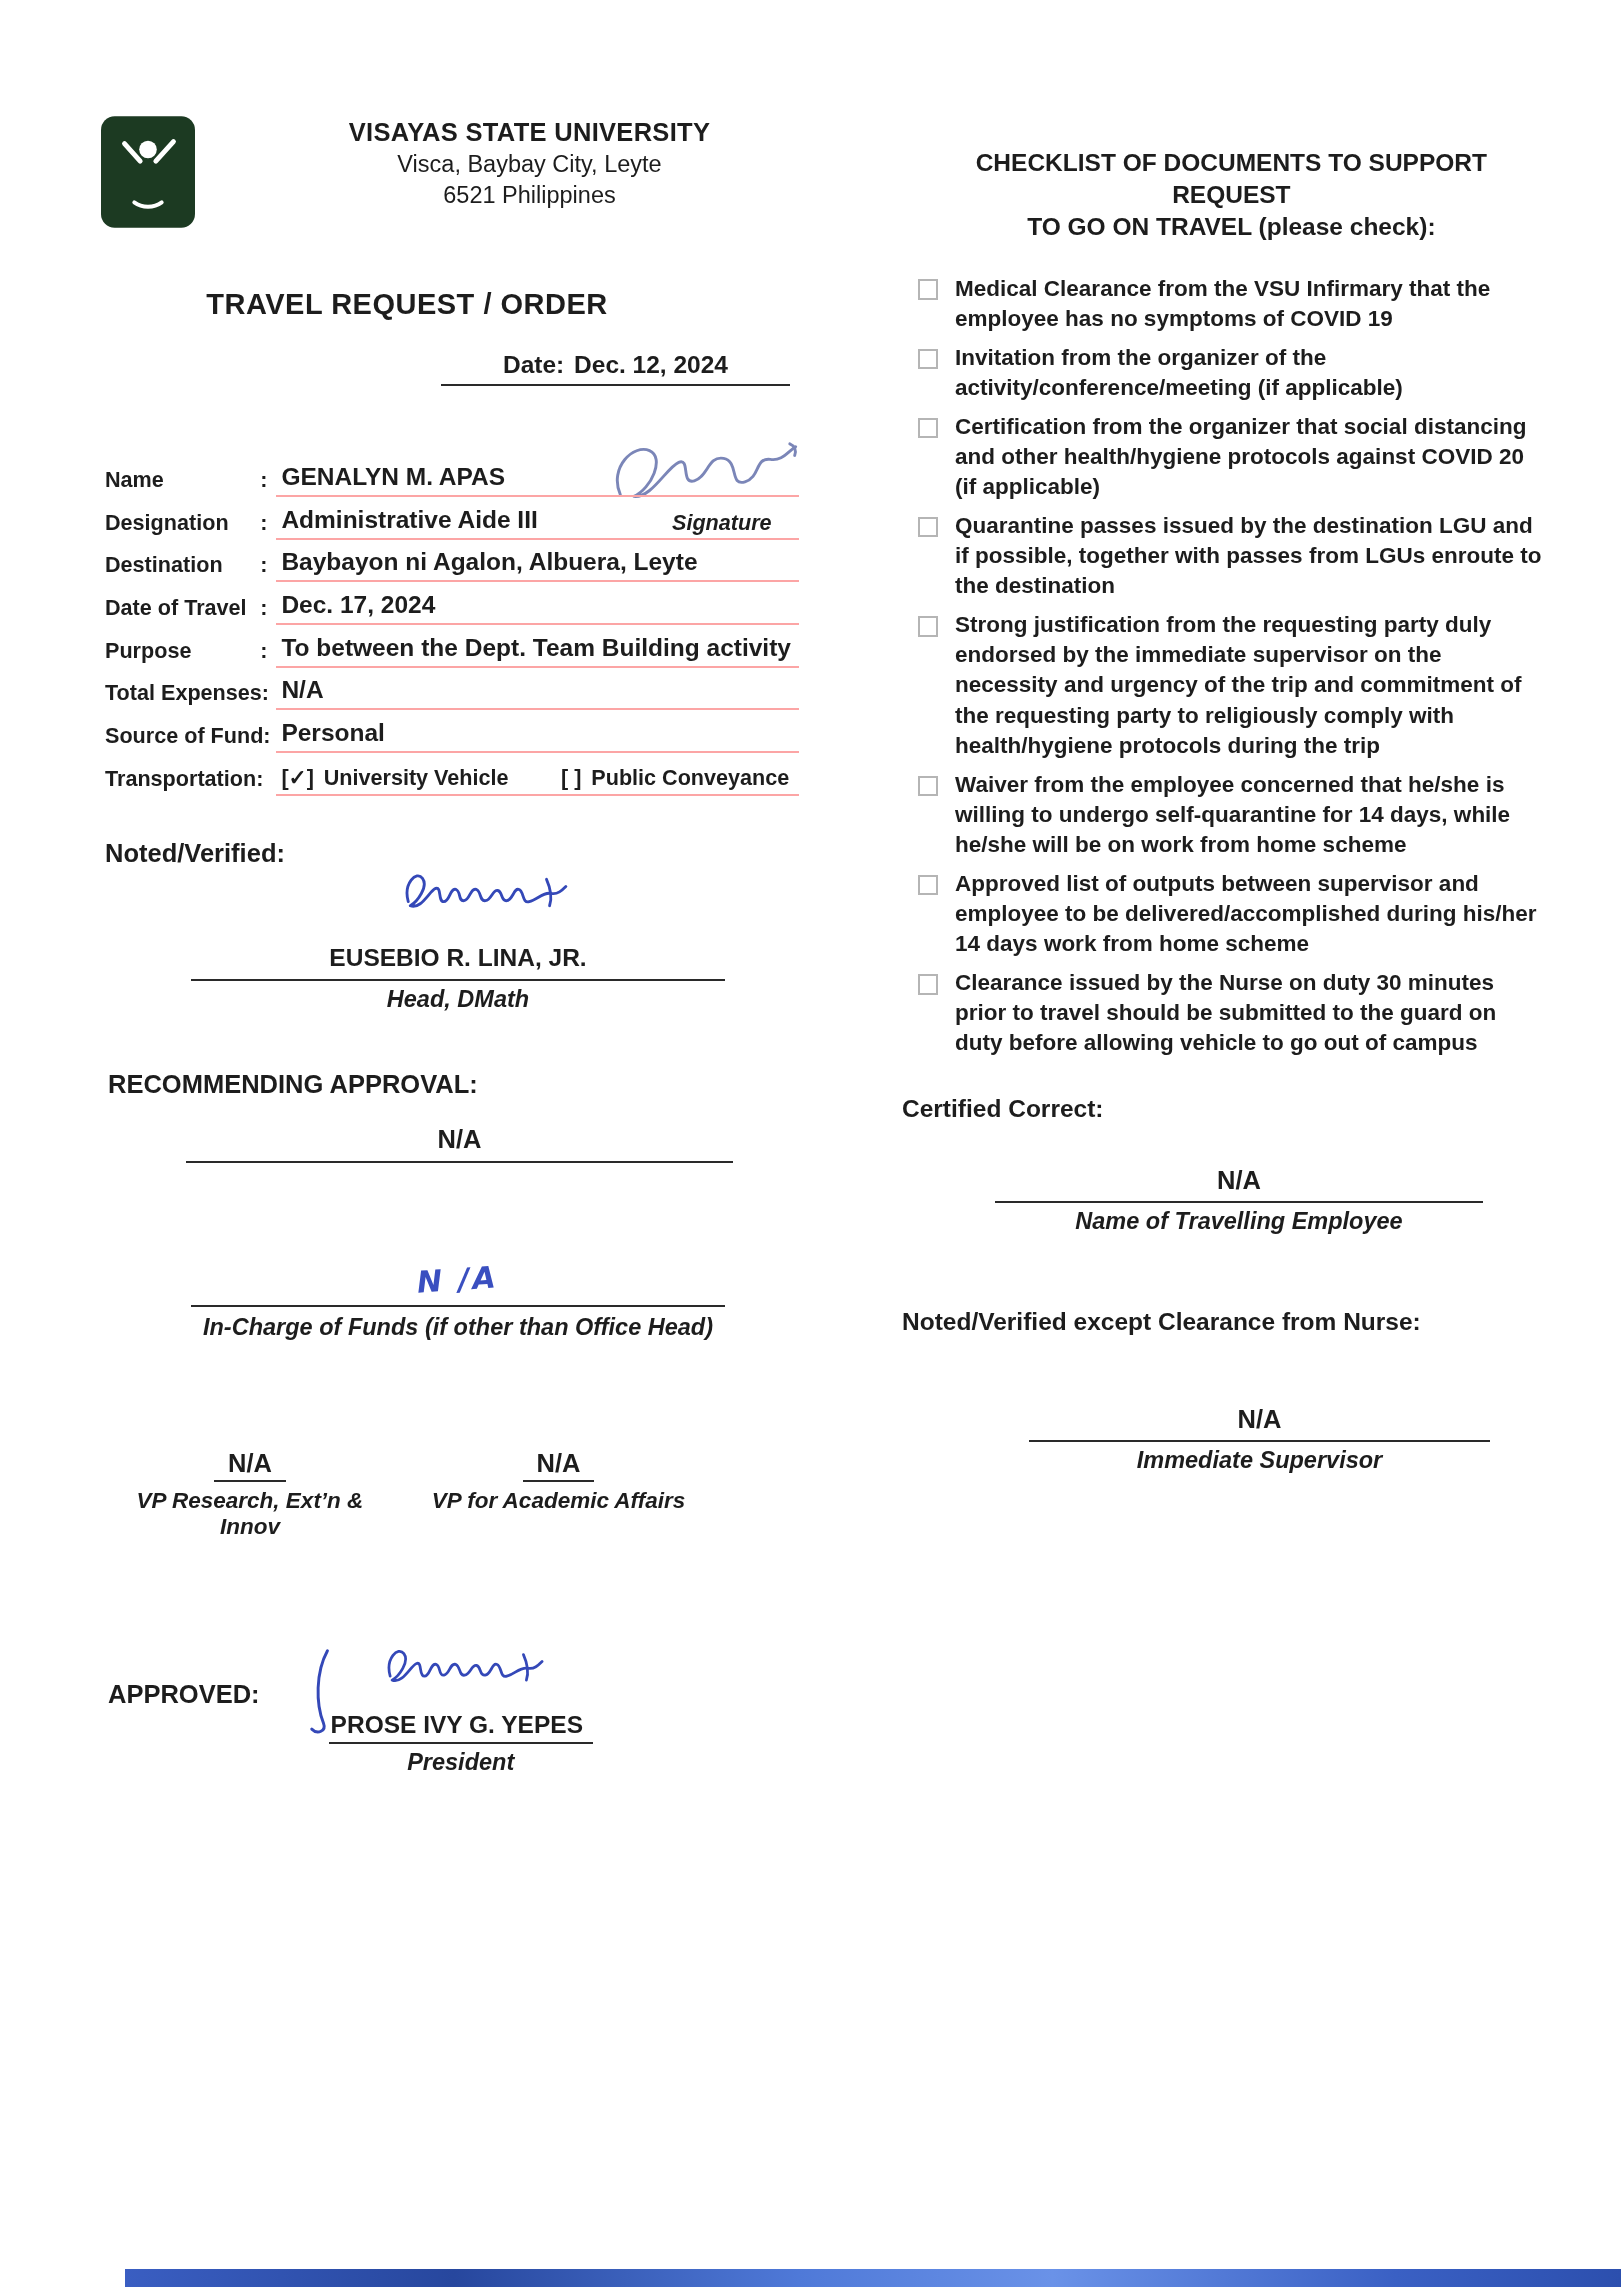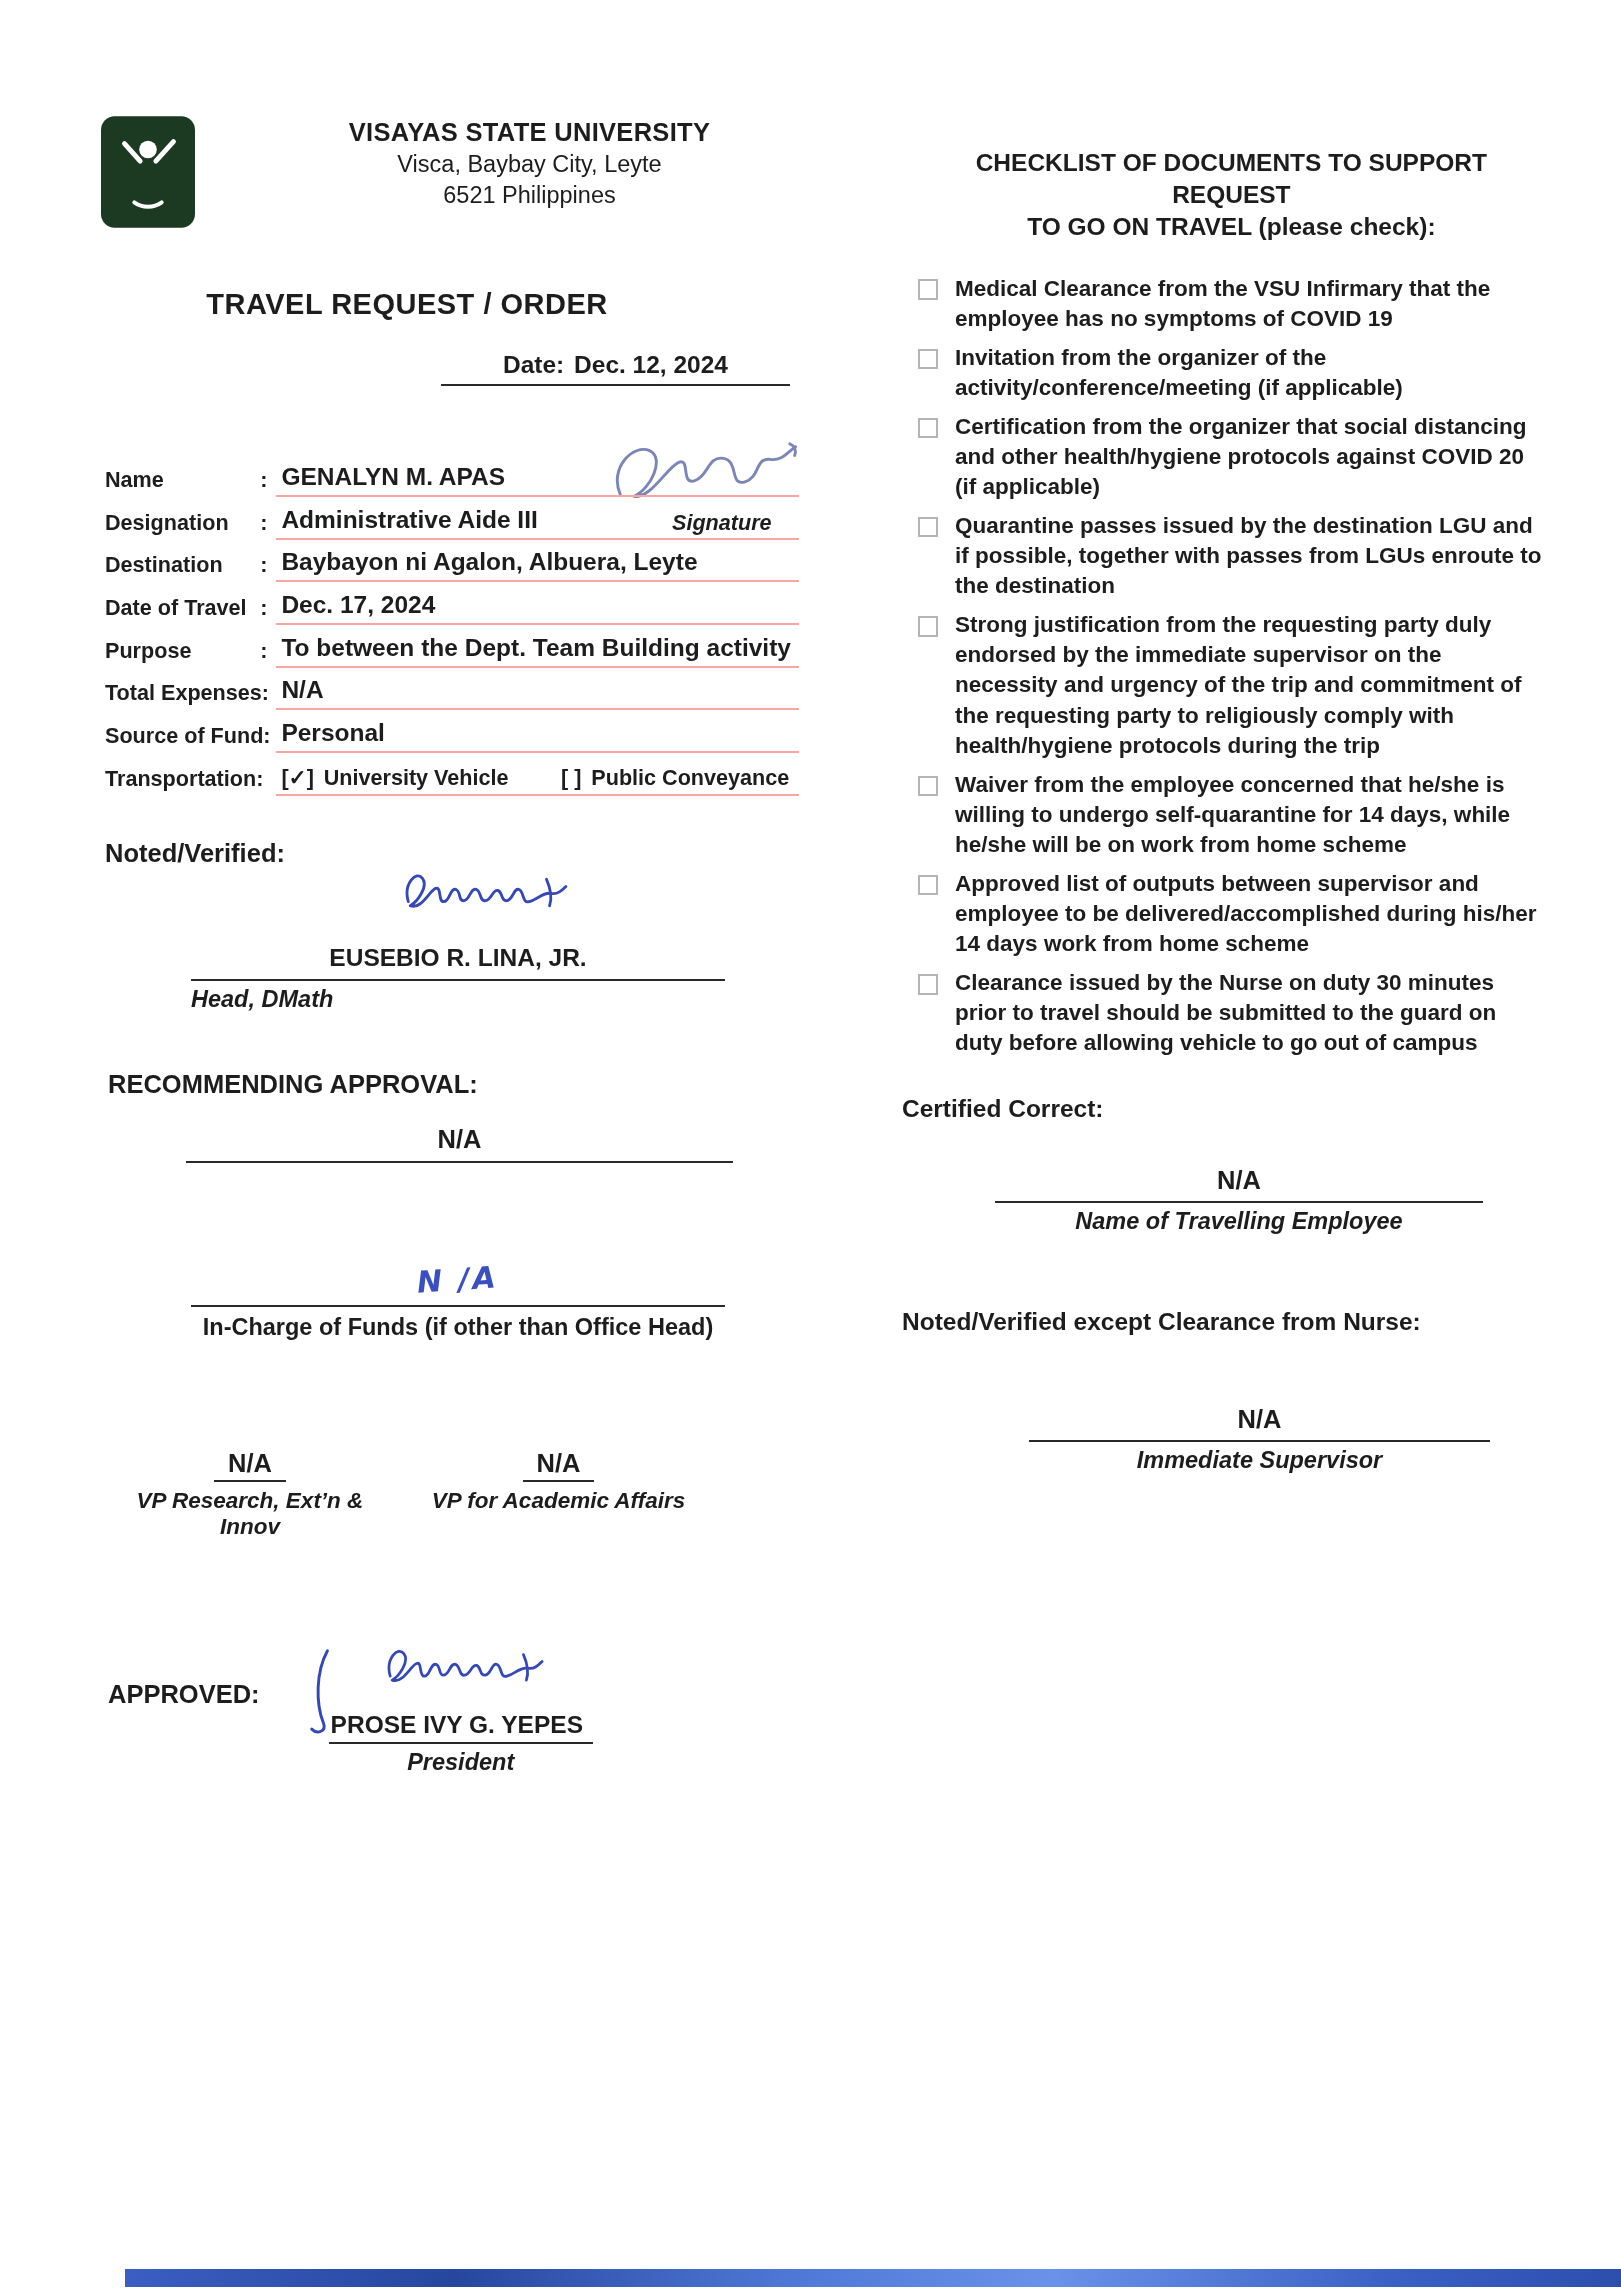--- a/index.html
+++ b/index.html
@@ -56,36 +56,36 @@
   .noted-block{position:absolute;left:105px;top:839px;width:694px;}
   .sec-label{font-size:25.5px;font-weight:bold;}
   .noted-sig{position:absolute;left:284px;top:21.6px;width:191px;height:61px;}
   .sig-line{
     width:534px;margin-left:86px;text-align:center;
     border-bottom:2px solid #2a2a2a;padding-bottom:7px;
     font-size:24.5px;font-weight:bold;
   }
   .noted-block .sig-line{margin-top:76px;}
   .sig-title{
-    width:534px;margin-left:86px;text-align:left;
+    width:534px;margin-left:86px;text-align:center;
     font-size:23.5px;font-weight:bold;font-style:italic;margin-top:4.9px;
   }
   .recommend-label{position:absolute;left:108px;top:1070px;}
   .recommend-line{
     position:absolute;left:186px;top:1125px;width:547px;text-align:center;
     font-size:25.5px;font-weight:bold;border-bottom:2px solid #2a2a2a;padding-bottom:6.9px;
   }
   .incharge-block{position:absolute;left:191px;top:1262px;width:534px;text-align:center;}
   .handwritten-na{
     display:inline-block;color:#3a4fc0;font-size:30px;font-weight:bold;font-style:italic;
     letter-spacing:2.9px;transform:rotate(-4deg);
     font-family:"DejaVu Sans", sans-serif;
   }
   .incharge-rule{border-bottom:2px solid #2a2a2a;padding-bottom:7.8px;}
-  .incharge-label{font-size:23.5px;font-weight:bold;margin-top:6.9px;}
+  .incharge-label{font-size:23.5px;font-weight:bold;font-style:italic;margin-top:6.9px;}
   .vp-row{position:absolute;left:108px;top:1449px;width:627px;display:flex;}
   .vp-col{text-align:center;}
   .vp-col.c1{width:284px;}
   .vp-col.c2{width:333px;}
   .vp-value{
     display:inline-block;font-size:25.5px;font-weight:bold;
     border-bottom:2px solid #2a2a2a;padding:0 13.7px 2px 13.7px;
   }
   .vp-label{font-size:22.5px;font-weight:bold;font-style:italic;margin-top:5.9px;}
   .approved-block{position:absolute;left:108px;top:1680px;width:627px;}

